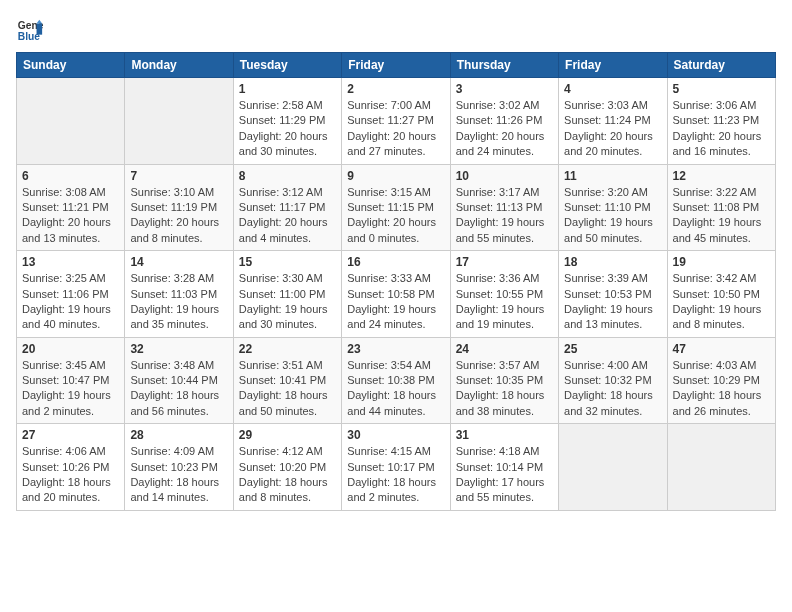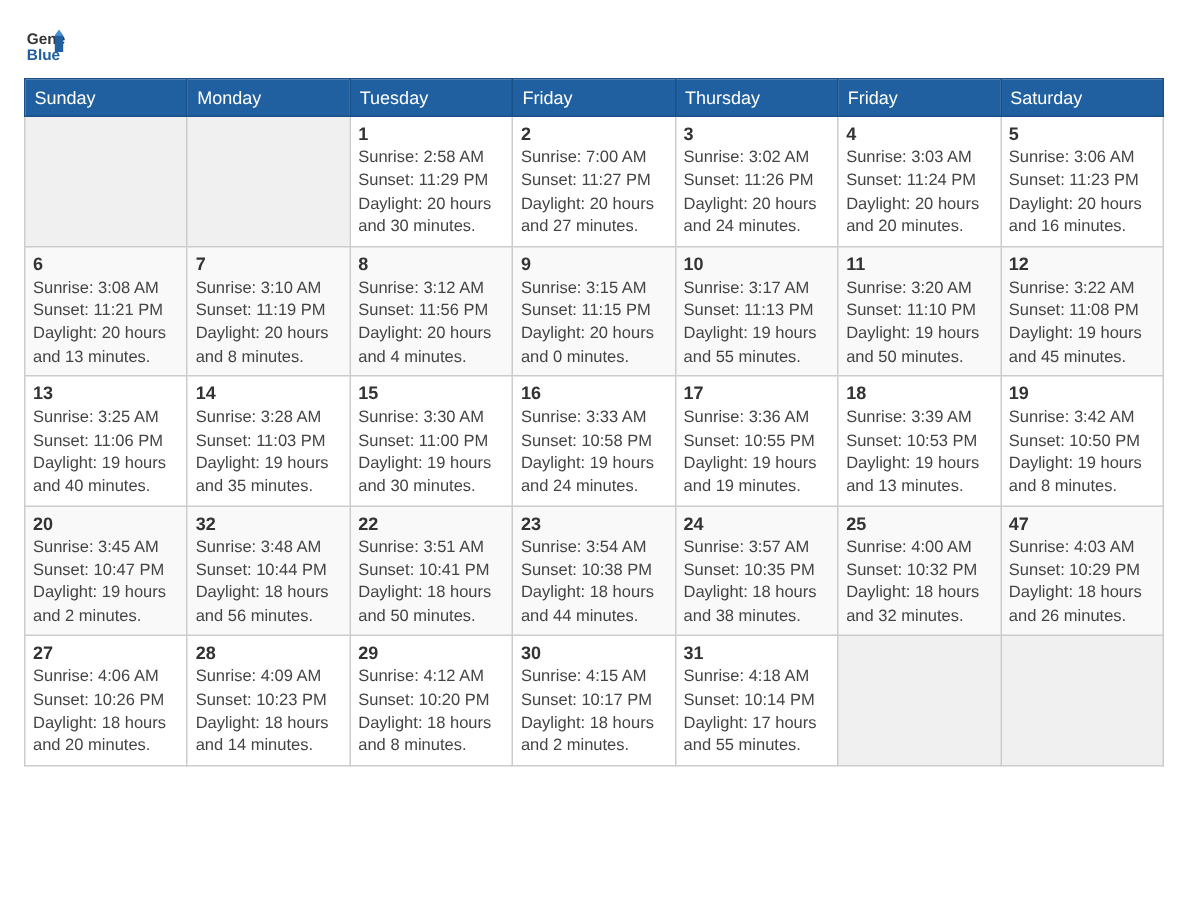--- a/index.html
+++ b/index.html
@@ -39,21 +39,21 @@
     }
     .calendar {
       width: 100%;
       border-collapse: collapse;
       border: 1px solid #ccc;
     }
     .calendar th {
       background-color: #2060a0;
       color: white;
       font-size: 12px;
-      font-weight: normal;
+      font-weight: bold;
       padding: 5px 6px;
       text-align: left;
       border: 1px solid #1a508a;
     }
     .calendar td {
       vertical-align: top;
       border: 1px solid #ccc;
       padding: 4px 5px;
       width: 108px;
       min-height: 80px;
@@ -170,21 +170,21 @@
         <td>
           <span class="day-number">7</span>
           <div class="day-info">Sunrise: 3:10 AM
 Sunset: 11:19 PM
 Daylight: 20 hours
 and 8 minutes.</div>
         </td>
         <td>
           <span class="day-number">8</span>
           <div class="day-info">Sunrise: 3:12 AM
-Sunset: 11:56 PM
+Sunset: 11:17 PM
 Daylight: 20 hours
 and 4 minutes.</div>
         </td>
         <td>
           <span class="day-number">9</span>
           <div class="day-info">Sunrise: 3:15 AM
 Sunset: 11:15 PM
 Daylight: 20 hours
 and 0 minutes.</div>
         </td>

